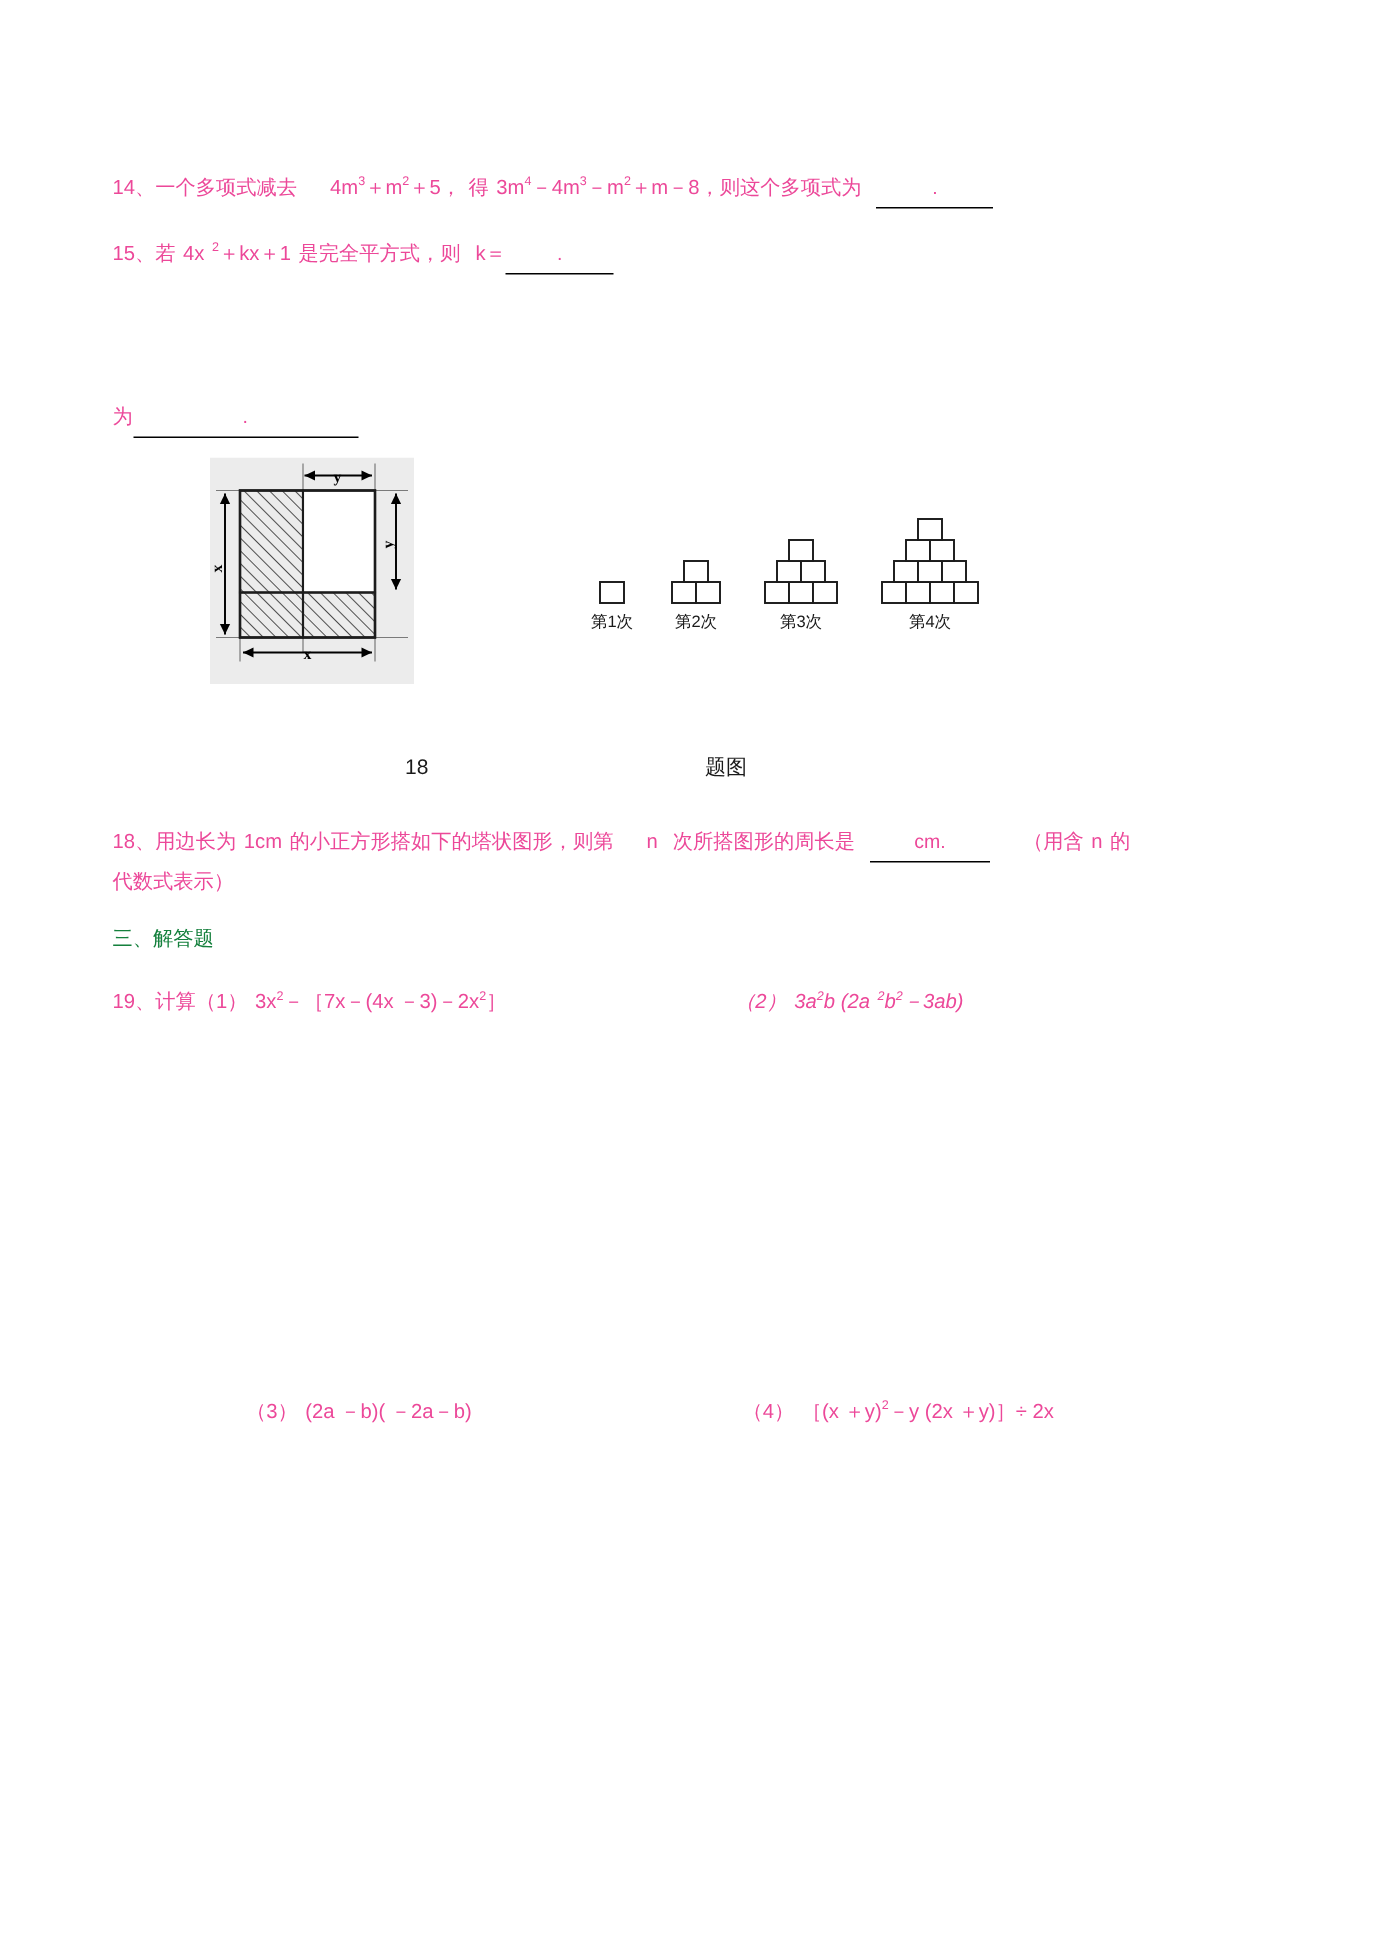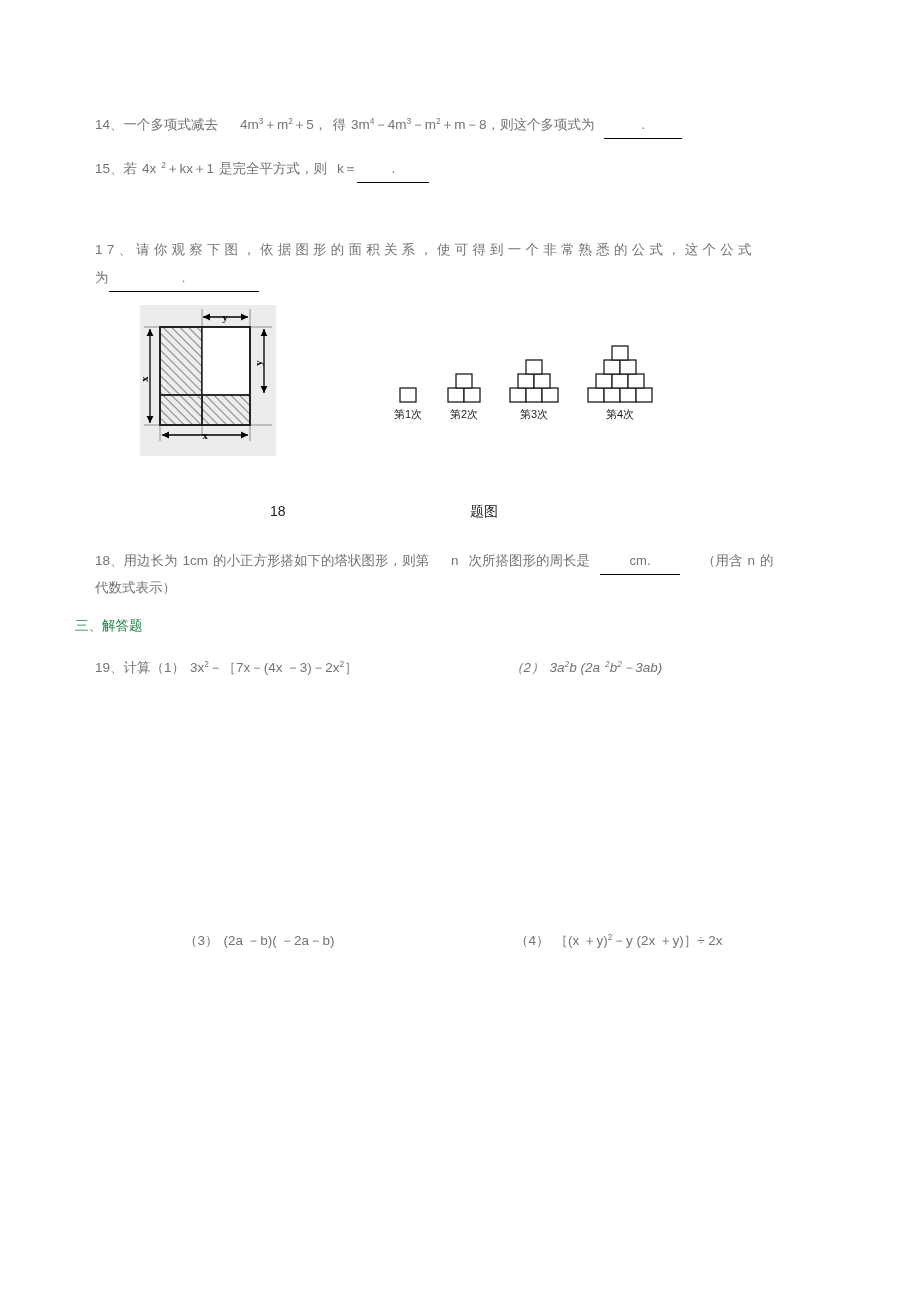--- a/index.html
+++ b/index.html
@@ -15,23 +15,22 @@
     position: relative;
     width: 920px;
     height: 1303px;
     background: #ffffff;
     overflow: hidden;
   }
   .q {
     position: absolute;
     font-size: 13.5px;
     line-height: 1.9;
-    color: #737373;
+    color: #ec4899;
     white-space: nowrap;
-    margin-left: 20px;
   }
   .q.wrap { white-space: normal; }
   sup {
     font-size: 0.62em;
     vertical-align: super;
     line-height: 0;
   }
   .sp { display: inline-block; width: 10px; }
   .sp-lg { display: inline-block; width: 22px; }
   .sp-sm { display: inline-block; width: 5px; }
@@ -84,23 +83,20 @@
 
   <div class="q" style="left:75px; top:112px;">
     <span>14、</span><span>一个多项式减去</span><span class="sp-lg"></span><span>4m</span><sup>3</sup><span>＋</span><span>m</span><sup>2</sup><span>＋</span><span>5，</span><span class="sp-sm"></span><span>得</span><span class="sp-sm"></span><span>3m</span><sup>4</sup><span>－</span><span>4m</span><sup>3</sup><span>－</span><span>m</span><sup>2</sup><span>＋</span><span>m</span><span>－</span><span>8，</span><span>则这个多项式为</span><span class="sp"></span><span class="blank" style="width:78px;">.</span>
   </div>
 
   <div class="q" style="left:75px; top:156px;">
     <span>15、</span><span>若</span><span class="sp-sm"></span><span>4x</span><span class="sp-sm"></span><sup>2</sup><span>＋kx＋1</span><span class="sp-sm"></span><span>是完全平方式，则</span><span class="sp"></span><span>k＝</span><span class="blank" style="width:72px;">.</span>
   </div>
 
 
-  <div class="q wrap" style="left:75px; top:237px; width:800px;">
-    <span class="spaced">17、</span><span class="spaced">请你观察下图，依据图形的面积关系，使可得到一个非常熟悉的公式，这个公式</span>
-  </div>
   <div class="q" style="left:75px; top:265px;">
     <span>为</span><span class="blank" style="width:150px;">.</span>
   </div>
 
   <svg class="fig-17" viewBox="0 0 136 151">
     <rect x="0" y="0" width="136" height="151" fill="#ececec"></rect>
     <defs>
       <pattern id="hatch" width="6" height="6" patternUnits="userSpaceOnUse" patternTransform="rotate(-45)">
         <line x1="0" y1="0" x2="0" y2="6" stroke="#2a2a2a" stroke-width="1.1"></line>
       </pattern>

